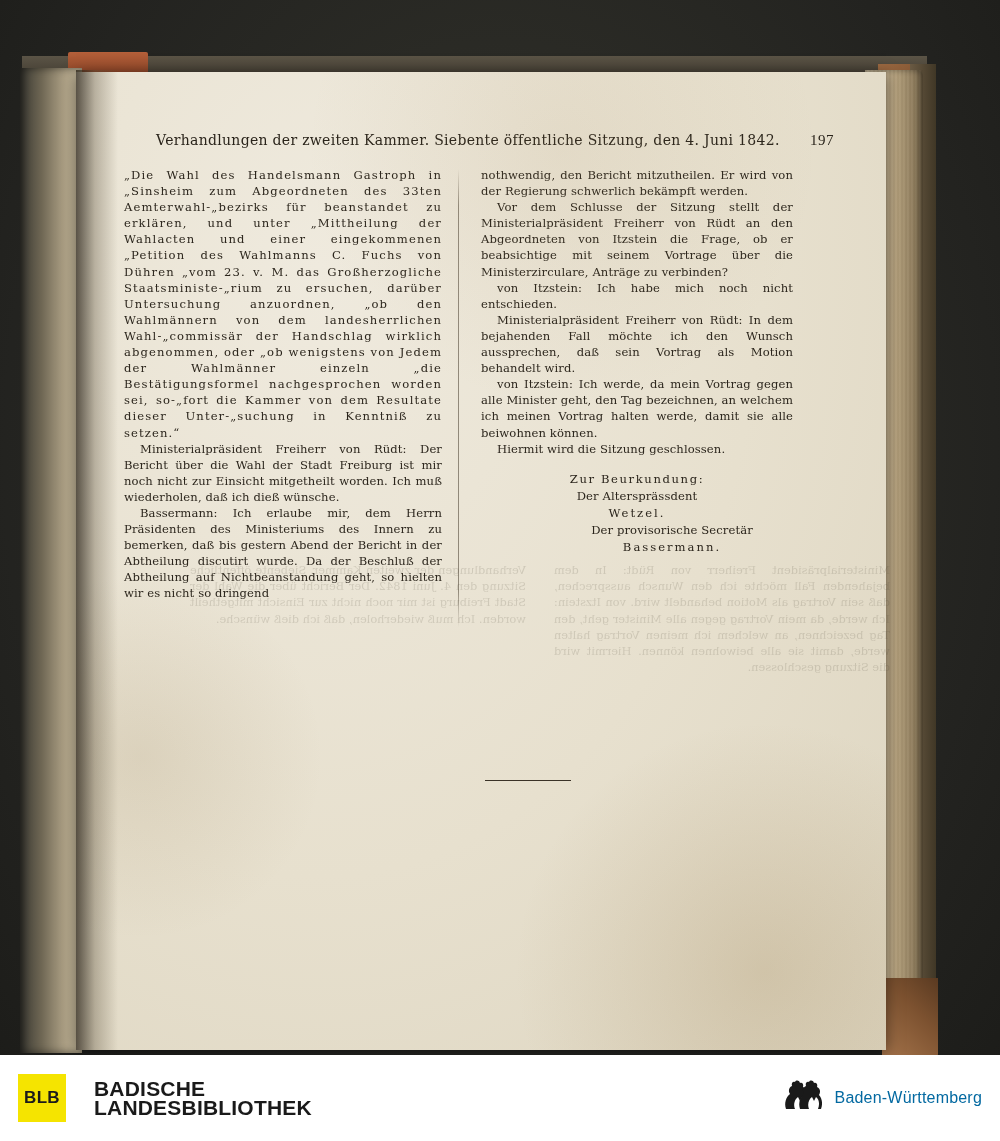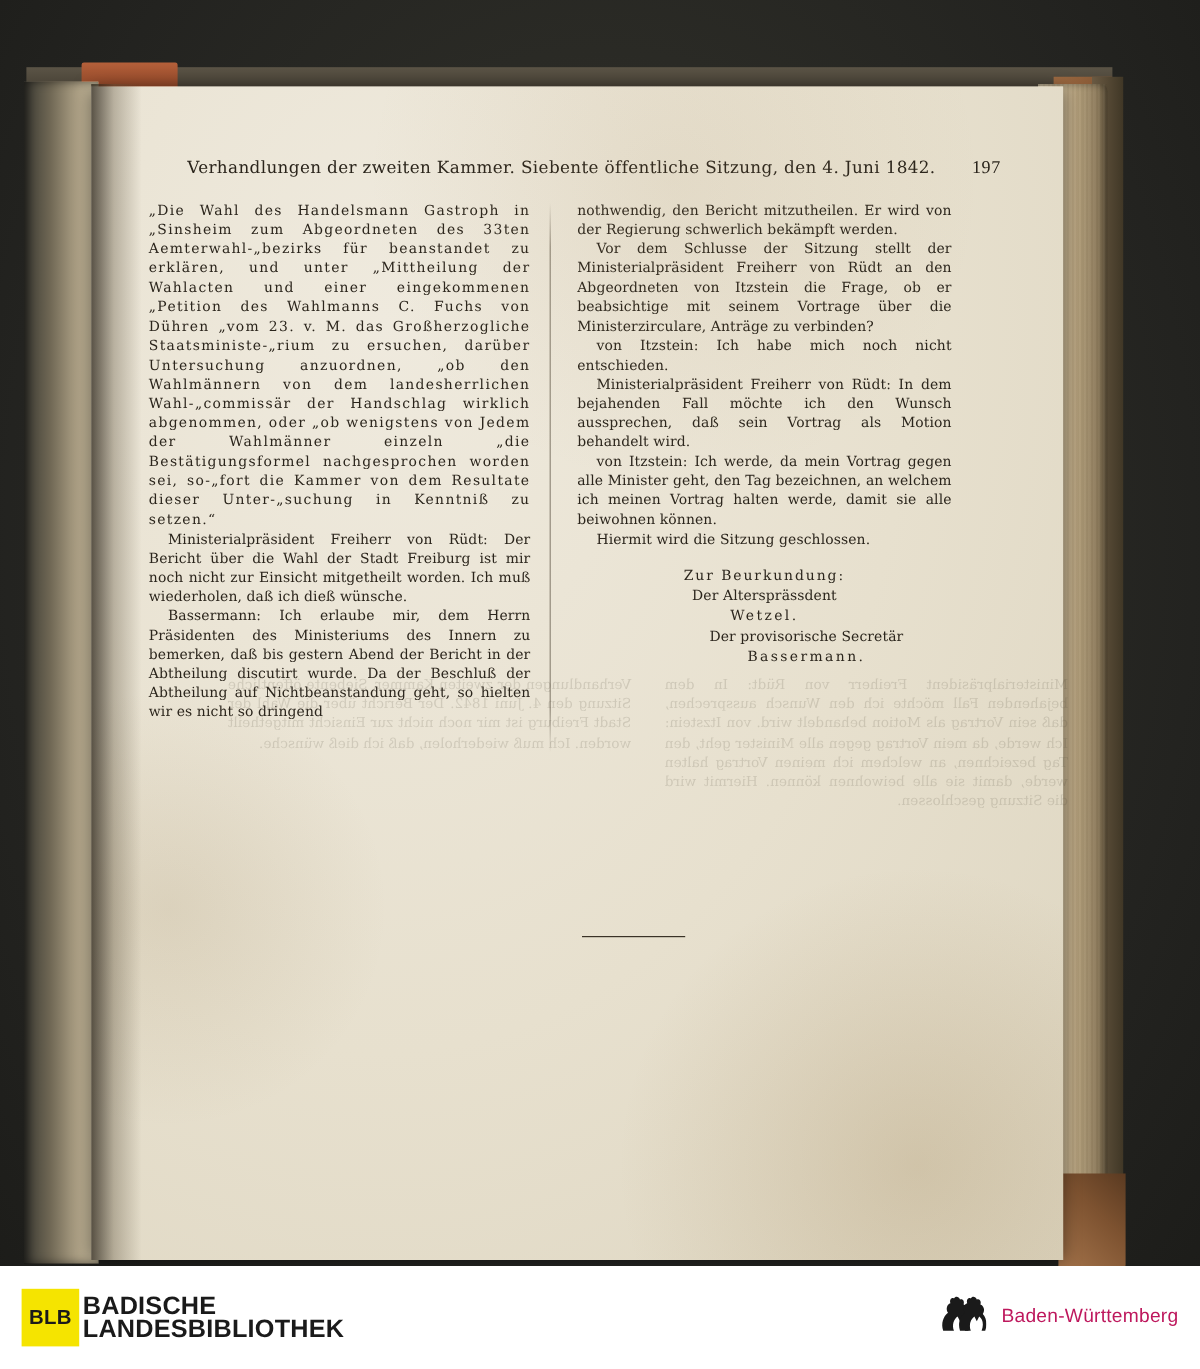--- a/index.html
+++ b/index.html
@@ -265,21 +265,21 @@
     height: 86px;
     background: #ffffff;
     display: flex;
     align-items: center;
     justify-content: space-between;
     padding: 0 18px;
   }
   .brand-left {
     display: flex;
     align-items: center;
-    gap: 3px;
+    gap: 28px;
   }
   .blb-logo {
     width: 48px;
     height: 48px;
     background: #f5e400;
     color: #1a1a1a;
     font-family: "Liberation Sans", sans-serif;
     font-weight: bold;
     font-size: 17px;
     display: flex;
@@ -303,21 +303,21 @@
   .bw-crest {
     width: 44px;
     height: 40px;
     display: flex;
     align-items: center;
     justify-content: center;
   }
   .bw-label {
     font-family: "Liberation Sans", sans-serif;
     font-size: 16px;
-    color: #be185d;
+    color: #0369a1;
     letter-spacing: .2px;
   }
 </style>
 </head>
 <body>
 
 <div id="viewer">
 
   <div class="bg-surface"></div>
 

